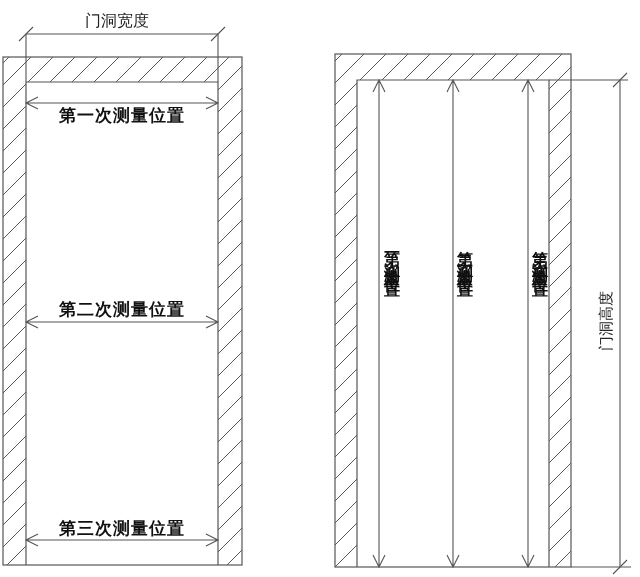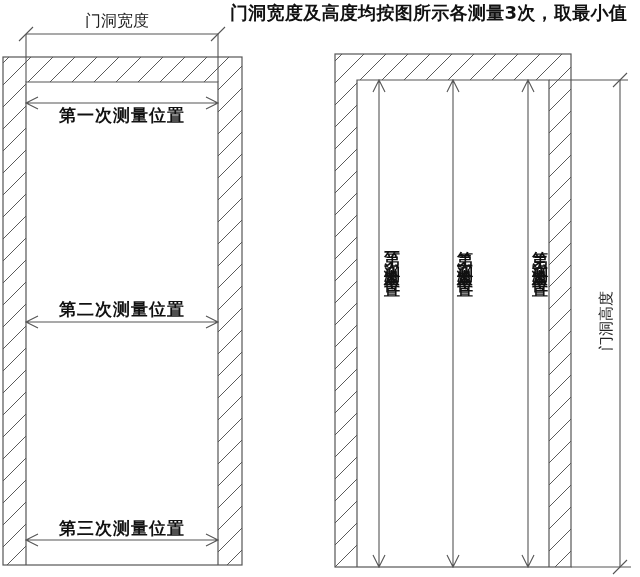--- a/index.html
+++ b/index.html
@@ -86,21 +86,20 @@
       <path d="M620,80 L620,567"></path>
       <path d="M613,87 L627,73 M613,574 L627,560"></path>
     </g>
     <g stroke="#555555" stroke-width="1.1" fill="none">
       <path d="M379,80 L379,567 M373,92 L379,80 L385,92 M373,555 L379,567 L385,555"></path>
       <path d="M453,80 L453,567 M447,92 L453,80 L459,92 M447,555 L453,567 L459,555"></path>
       <path d="M528,80 L528,567 M522,92 L528,80 L534,92 M522,555 L528,567 L534,555"></path>
     </g>
   </svg>
 
-  <div class="label title">门洞宽度及高度均按图所示各测量3次，取最小值</div>
 
   <div class="label dim-label-top">门洞宽度</div>
 
   <div class="label meas-label-h meas1">第一次测量位置</div>
   <div class="label meas-label-h meas2">第二次测量位置</div>
   <div class="label meas-label-h meas3">第三次测量位置</div>
 
   <div class="label meas-label-v v1">第一次测量位置</div>
   <div class="label meas-label-v v2">第二次测量位置</div>
   <div class="label meas-label-v v3">第三次测量位置</div>

